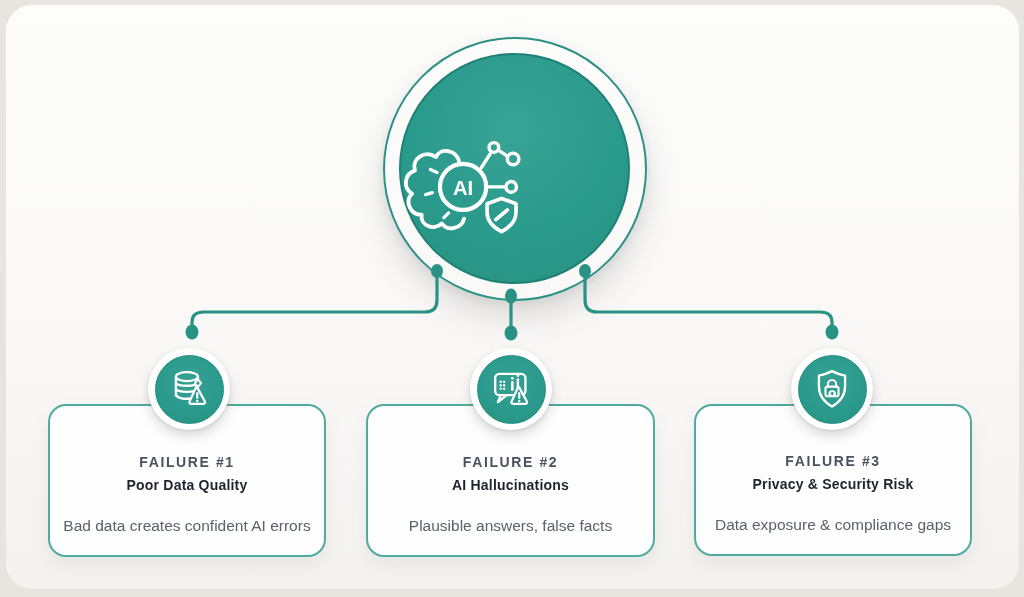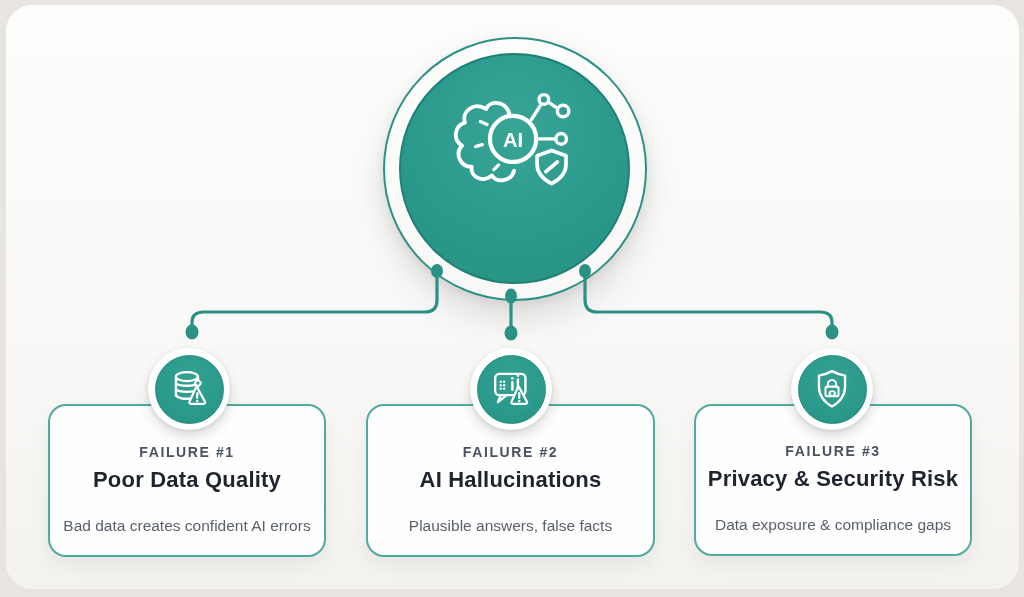--- a/index.html
+++ b/index.html
@@ -15,36 +15,36 @@
   .connector-layer{position:absolute;left:0;top:0;width:1024px;height:597px;z-index:3;pointer-events:none;}
 
   
   .hub-ring{position:absolute;left:383px;top:37px;width:260px;height:260px;border-radius:50%;
             border:2.5px solid var(--teal-ring);z-index:2;
             box-shadow:0 16px 32px rgba(100,100,100,.20), 0 4px 10px rgba(100,100,100,.10);
             background:transparent;}
   .hub-disc{position:absolute;left:14px;top:14px;width:227px;height:227px;border-radius:50%;
             background:radial-gradient(circle at 50% 32%,#38a496 0%,#2a9a8c 55%,#27917f 100%);
             border:2px solid var(--teal-dark);
-            display:flex;flex-direction:column;align-items:center;}
+            display:flex;align-items:center;}
   .hub-icon{margin-top:30px;}
   .hub-title{color:#fff;font-size:25px;font-weight:bold;letter-spacing:.3px;margin-top:6px;}
   .hub-subtitle{color:rgba(255,255,255,.78);font-size:14px;margin-top:7px;letter-spacing:.2px;}
 
   
   .card{position:absolute;top:404px;height:153px;border:2px solid var(--card-border);
         border-radius:18px;background:#fefefe;z-index:2;
         box-shadow:0 8px 18px rgba(120,120,120,.10);
         display:flex;flex-direction:column;align-items:center;justify-content:flex-end;
         padding-bottom:20px;box-sizing:border-box;text-align:center;}
   .card-1{left:48px;width:278px;}
   .card-2{left:366px;width:289px;}
   .card-3{left:694px;width:278px;height:152px;}
   .card-label{font-size:14px;font-weight:bold;letter-spacing:1.6px;color:var(--label);}
-  .card-title{font-size:22px;font-weight:bold;color:var(--title);margin-top:7px;letter-spacing:.2px;}
+  .card-title{font-size:14px;font-weight:bold;color:var(--title);margin-top:7px;letter-spacing:.2px;}
   .card-desc{font-size:15.5px;color:var(--description);margin-top:24px;}
 
   
   .badge{position:absolute;top:348px;width:82px;height:82px;border-radius:50%;background:#fff;z-index:4;
          box-shadow:0 6px 12px rgba(90,90,90,.22), 0 1px 3px rgba(90,90,90,.15);
          display:flex;align-items:center;justify-content:center;}
   .badge-inner{width:67px;height:67px;border-radius:50%;
          background:radial-gradient(circle at 50% 35%,#34a092 0%,#2a9a8c 60%,#27917f 100%);
          border:1.5px solid #238a7d;display:flex;align-items:center;justify-content:center;}
   .badge-1{left:148px;}

